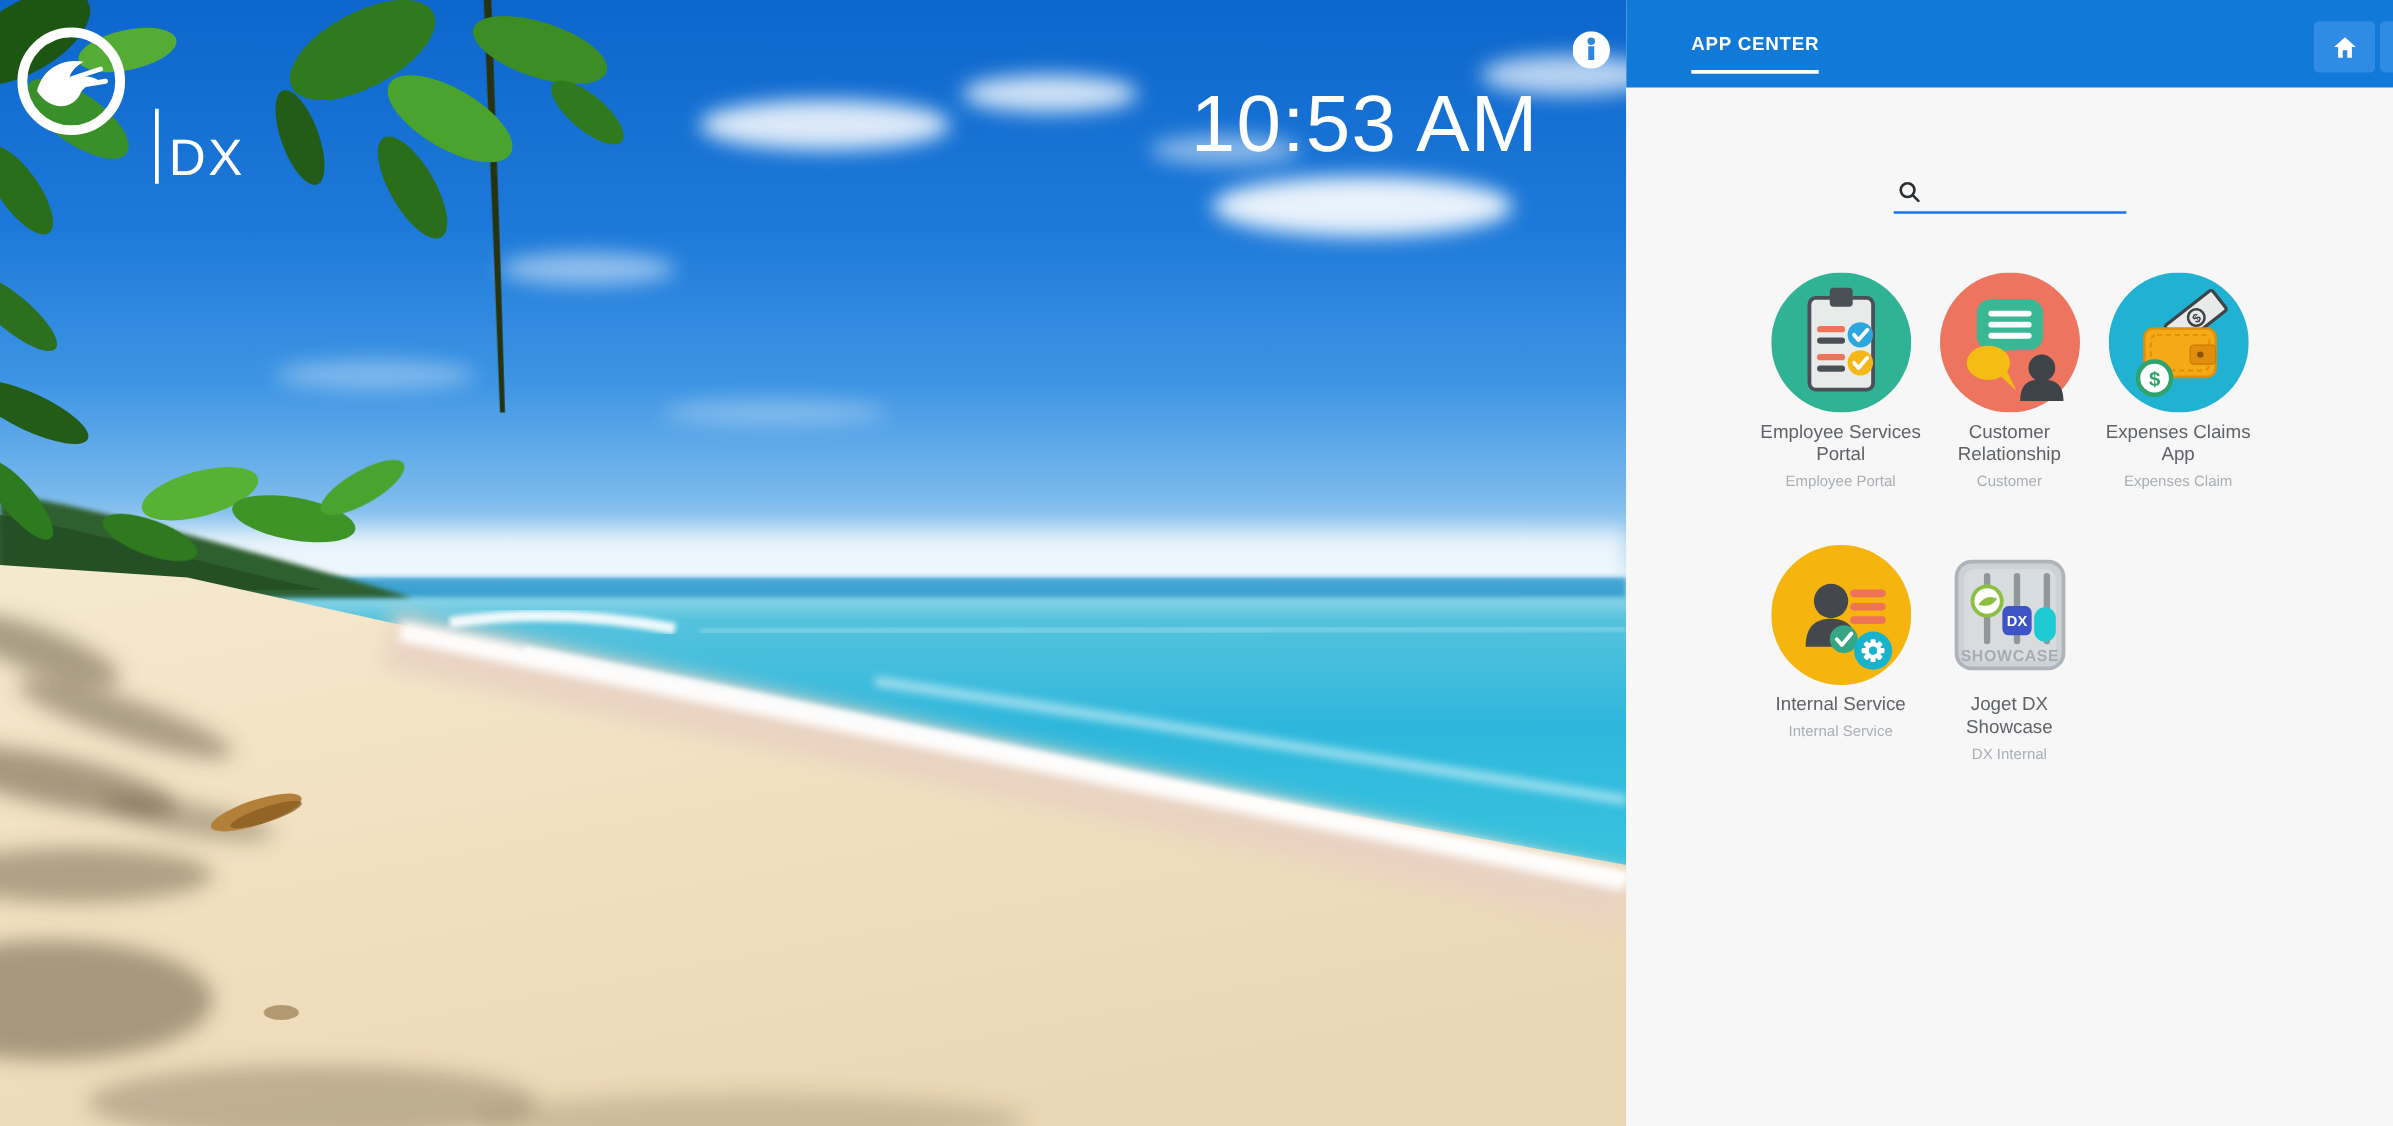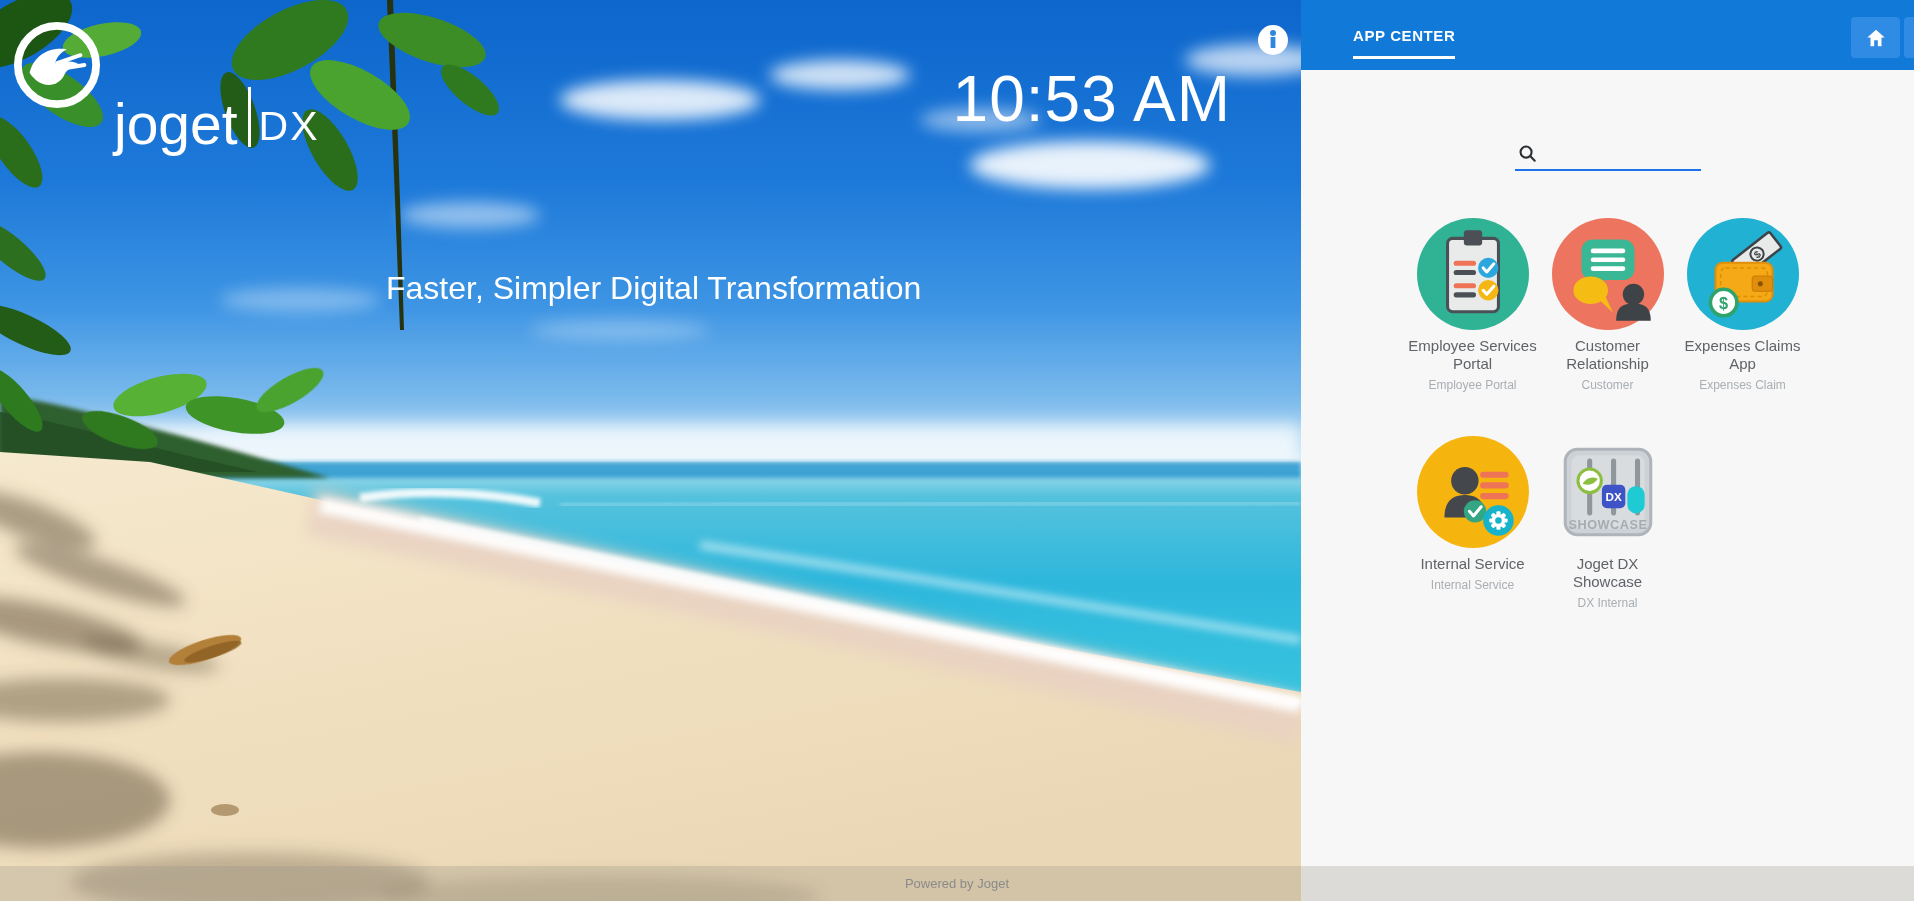--- a/index.html
+++ b/index.html
@@ -168,36 +168,34 @@
     </svg>
 
     <div class="logo">
       <svg class="logo-mark" width="90" height="90" viewBox="0 0 92 92">
         <circle cx="46" cy="46" r="40" fill="none" stroke="#ffffff" stroke-width="8"></circle>
         <path d="M18,54 C22,38 36,27 56,30 C49,34 45,39 44,45 C56,40 66,42 72,48 C62,47 56,50 53,57 C46,70 28,70 18,54 Z" fill="#ffffff"></path>
         <path d="M46,44 L70,36" stroke="#ffffff" stroke-width="4" stroke-linecap="round"></path>
         <path d="M50,50 L74,46" stroke="#ffffff" stroke-width="4" stroke-linecap="round"></path>
       </svg>
       <div class="word">
-        <span class="joget">joget</span>
         <span class="bar"></span>
         <span class="dx">DX</span>
       </div>
     </div>
 
     <div class="info-btn">
       <svg width="30" height="30" viewBox="0 0 30 30">
         <circle cx="15" cy="15" r="15" fill="#ffffff"></circle>
         <rect x="12.6" y="12" width="4.8" height="11" fill="#2E86DD"></rect>
         <circle cx="15" cy="8" r="3" fill="#2E86DD"></circle>
       </svg>
     </div>
 
     <div class="clock">10:53 AM</div>
-    <div class="tagline">Faster, Simpler Digital Transformation</div>
   </div>
 
   <div class="panel">
     <div class="panel-header">
       <div class="tab">APP CENTER</div>
       <div class="hdr-buttons">
         <div class="hdr-btn home-btn">
           <svg width="22" height="22" viewBox="0 0 24 24">
             <path d="M12,3 L2.5,11.5 L6,11.5 L6,21 L10,21 L10,14.5 L14,14.5 L14,21 L18,21 L18,11.5 L21.5,11.5 Z" fill="#ffffff"></path>
           </svg>
@@ -314,17 +312,14 @@
           <rect x="74" y="49" width="17" height="27" rx="8.5" fill="#1ECAD3"></rect>
           <text x="55" y="91.5" font-size="12.5" font-weight="bold" fill="#A6ACB1" letter-spacing="0.5" text-anchor="middle" font-family="Liberation Sans, sans-serif">SHOWCASE</text>
         </svg>
         <div class="t">Joget DX Showcase</div>
         <div class="s">DX Internal</div>
       </div>
 
     </div>
   </div>
 
-  <div class="footer">
-    <span>Powered by Joget</span>
-  </div>
 
 </div>
 
 </body></html>

